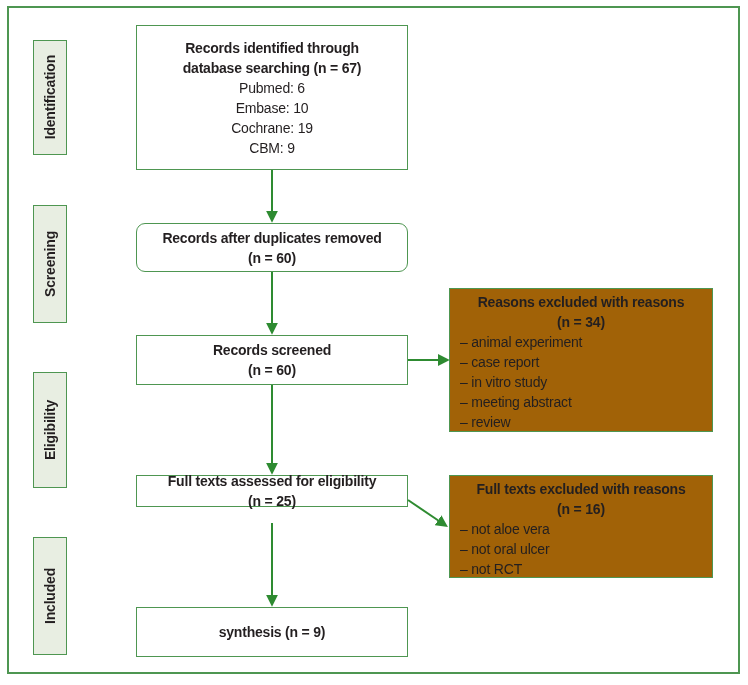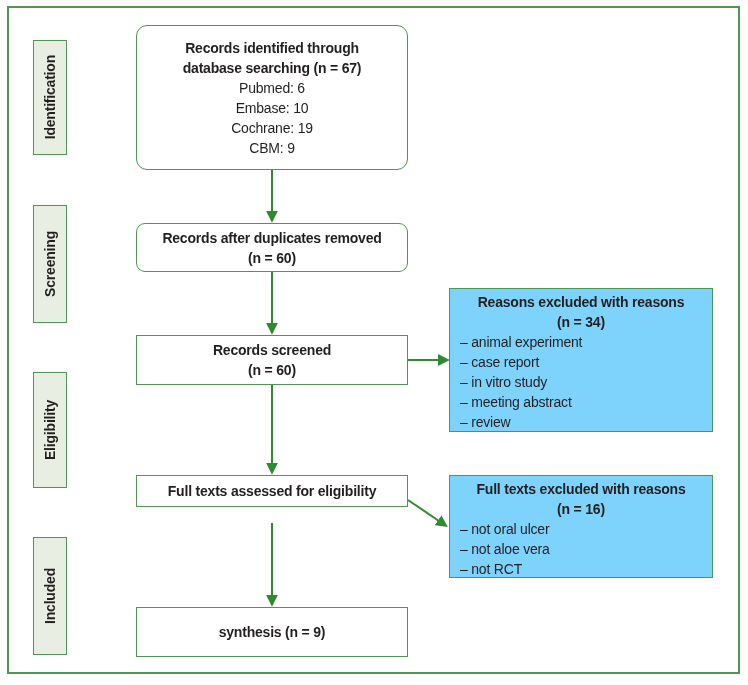--- a/index.html
+++ b/index.html
@@ -58,31 +58,31 @@
     justify-content: center;
     text-align: center;
     font-size: 14px;
     line-height: 20px;
     letter-spacing: -0.2px;
     padding: 2px 4px;
   }
   .flow-box .title { font-weight: bold; }
   .flow-box .plain { font-weight: normal; }
 
-  #box-identified          { top: 25px;  height: 145px; border-radius: 11px; }
+  #box-identified          { top: 25px;  height: 145px; }
   #box-duplicates-removed  { top: 223px; height: 49px; border-radius: 9px; }
   #box-screened            { top: 335px; height: 50px; align-items: center; }
   #box-fulltext            { top: 475px; height: 32px; }
   #box-included            { top: 607px; height: 50px; }
 
   .side-box {
     position: absolute;
     left: 449px;
     width: 264px;
-    background: #7dd3fc;
+    background: #a16207;
     border: 1.5px solid #4e9651;
     font-size: 14px;
     line-height: 20px;
     letter-spacing: -0.2px;
     padding: 3px 6px;
   }
   .side-box .title { font-weight: bold; text-align: center; }
   .side-box .reason { text-align: left; padding-left: 4px; }
 
   #box-records-excluded  { top: 288px; height: 144px; }
@@ -129,41 +129,42 @@
     <div class="title">(n = 60)</div>
   </div>
 
   <div class="flow-box" id="box-screened">
     <div class="title">Records screened</div>
     <div class="title">(n = 60)</div>
   </div>
 
   <div class="flow-box" id="box-fulltext">
     <div class="title">Full texts assessed for eligibility</div>
+    <div class="title">(n = 25)</div>
   </div>
 
   <div class="flow-box" id="box-included">
     <div class="title">synthesis (n = 9)</div>
   </div>
 
   <div class="side-box" id="box-records-excluded">
     <div class="title">Reasons excluded with reasons</div>
     <div class="title">(n = 34)</div>
     <div class="reason">– animal experiment</div>
     <div class="reason">– case report</div>
     <div class="reason">– in vitro study</div>
     <div class="reason">– meeting abstract</div>
     <div class="reason">– review</div>
   </div>
 
   <div class="side-box" id="box-fulltext-excluded">
     <div class="title">Full texts excluded with reasons</div>
     <div class="title">(n = 16)</div>
+    <div class="reason">– not aloe vera</div>
     <div class="reason">– not oral ulcer</div>
-    <div class="reason">– not aloe vera</div>
     <div class="reason">– not RCT</div>
   </div>
 
   <svg id="arrow-layer" viewBox="0 0 748 685" xmlns="http://www.w3.org/2000/svg">
     <defs>
       <marker id="ah" viewBox="0 0 10 10" refX="1" refY="5" markerWidth="12" markerHeight="12" markerUnits="userSpaceOnUse" orient="auto">
         <path d="M0 0 L10 5 L0 10 z" fill="#2e8b31"></path>
       </marker>
     </defs>
     <g stroke="#2e8b31" stroke-width="2" fill="none">

